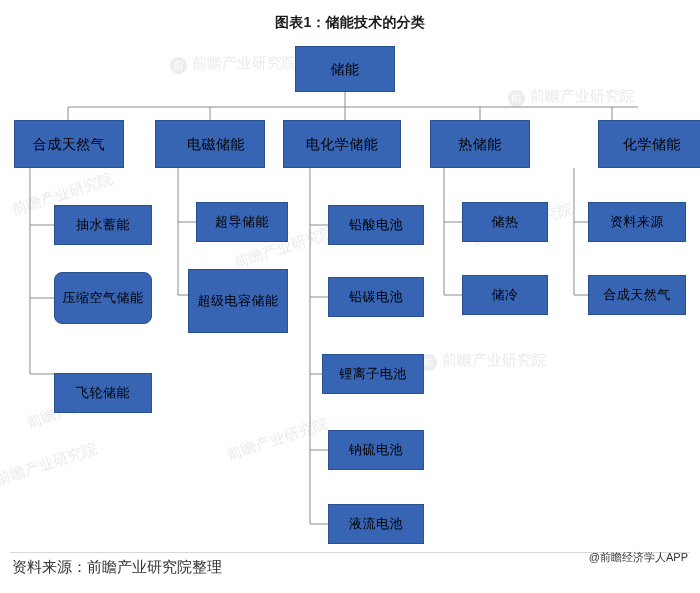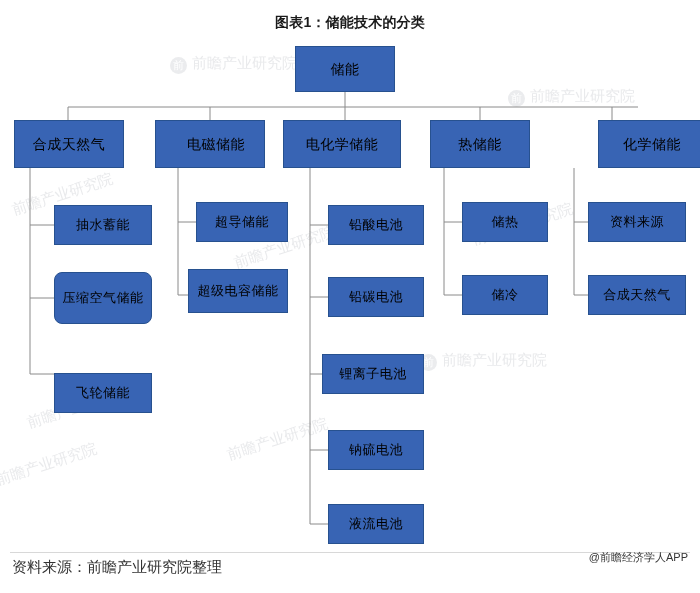--- a/index.html
+++ b/index.html
@@ -183,21 +183,21 @@
   <div class="node level1" style="left:155px; top:120px; width:110px; height:48px;padding-left:12px;">电磁储能</div>
   <div class="node level1" style="left:283px; top:120px; width:118px; height:48px;">电化学储能</div>
   <div class="node level1" style="left:430px; top:120px; width:100px; height:48px;">热储能</div>
   <div class="node level1" style="left:558px; top:120px; width:108px; height:48px;margin-left:40px;">化学储能</div>
 
   <div class="node" style="left:54px; top:205px; width:98px; height:40px;">抽水蓄能</div>
   <div class="node" style="left:54px; top:272px; width:98px; height:52px;border-radius:8px;">压缩空气储能</div>
   <div class="node" style="left:54px; top:354px; width:98px; height:40px;margin-top:19px;">飞轮储能</div>
 
   <div class="node" style="left:196px; top:202px; width:92px; height:40px;">超导储能</div>
-  <div class="node" style="left:188px; top:269px; width:100px; height:44px;">超级电容储能</div>
+  <div class="node" style="left:188px; top:269px; width:100px; height:64px;">超级电容储能</div>
 
   <div class="node" style="left:328px; top:205px; width:96px; height:40px;">铅酸电池</div>
   <div class="node" style="left:328px; top:277px; width:96px; height:40px;">铅碳电池</div>
   <div class="node" style="left:322px; top:354px; width:102px; height:40px;">锂离子电池</div>
   <div class="node" style="left:328px; top:430px; width:96px; height:40px;">钠硫电池</div>
   <div class="node" style="left:328px; top:504px; width:96px; height:40px;">液流电池</div>
 
   <div class="node" style="left:462px; top:202px; width:86px; height:40px;text-align:center;">储热</div>
   <div class="node" style="left:462px; top:275px; width:86px; height:40px;">储冷</div>
 

